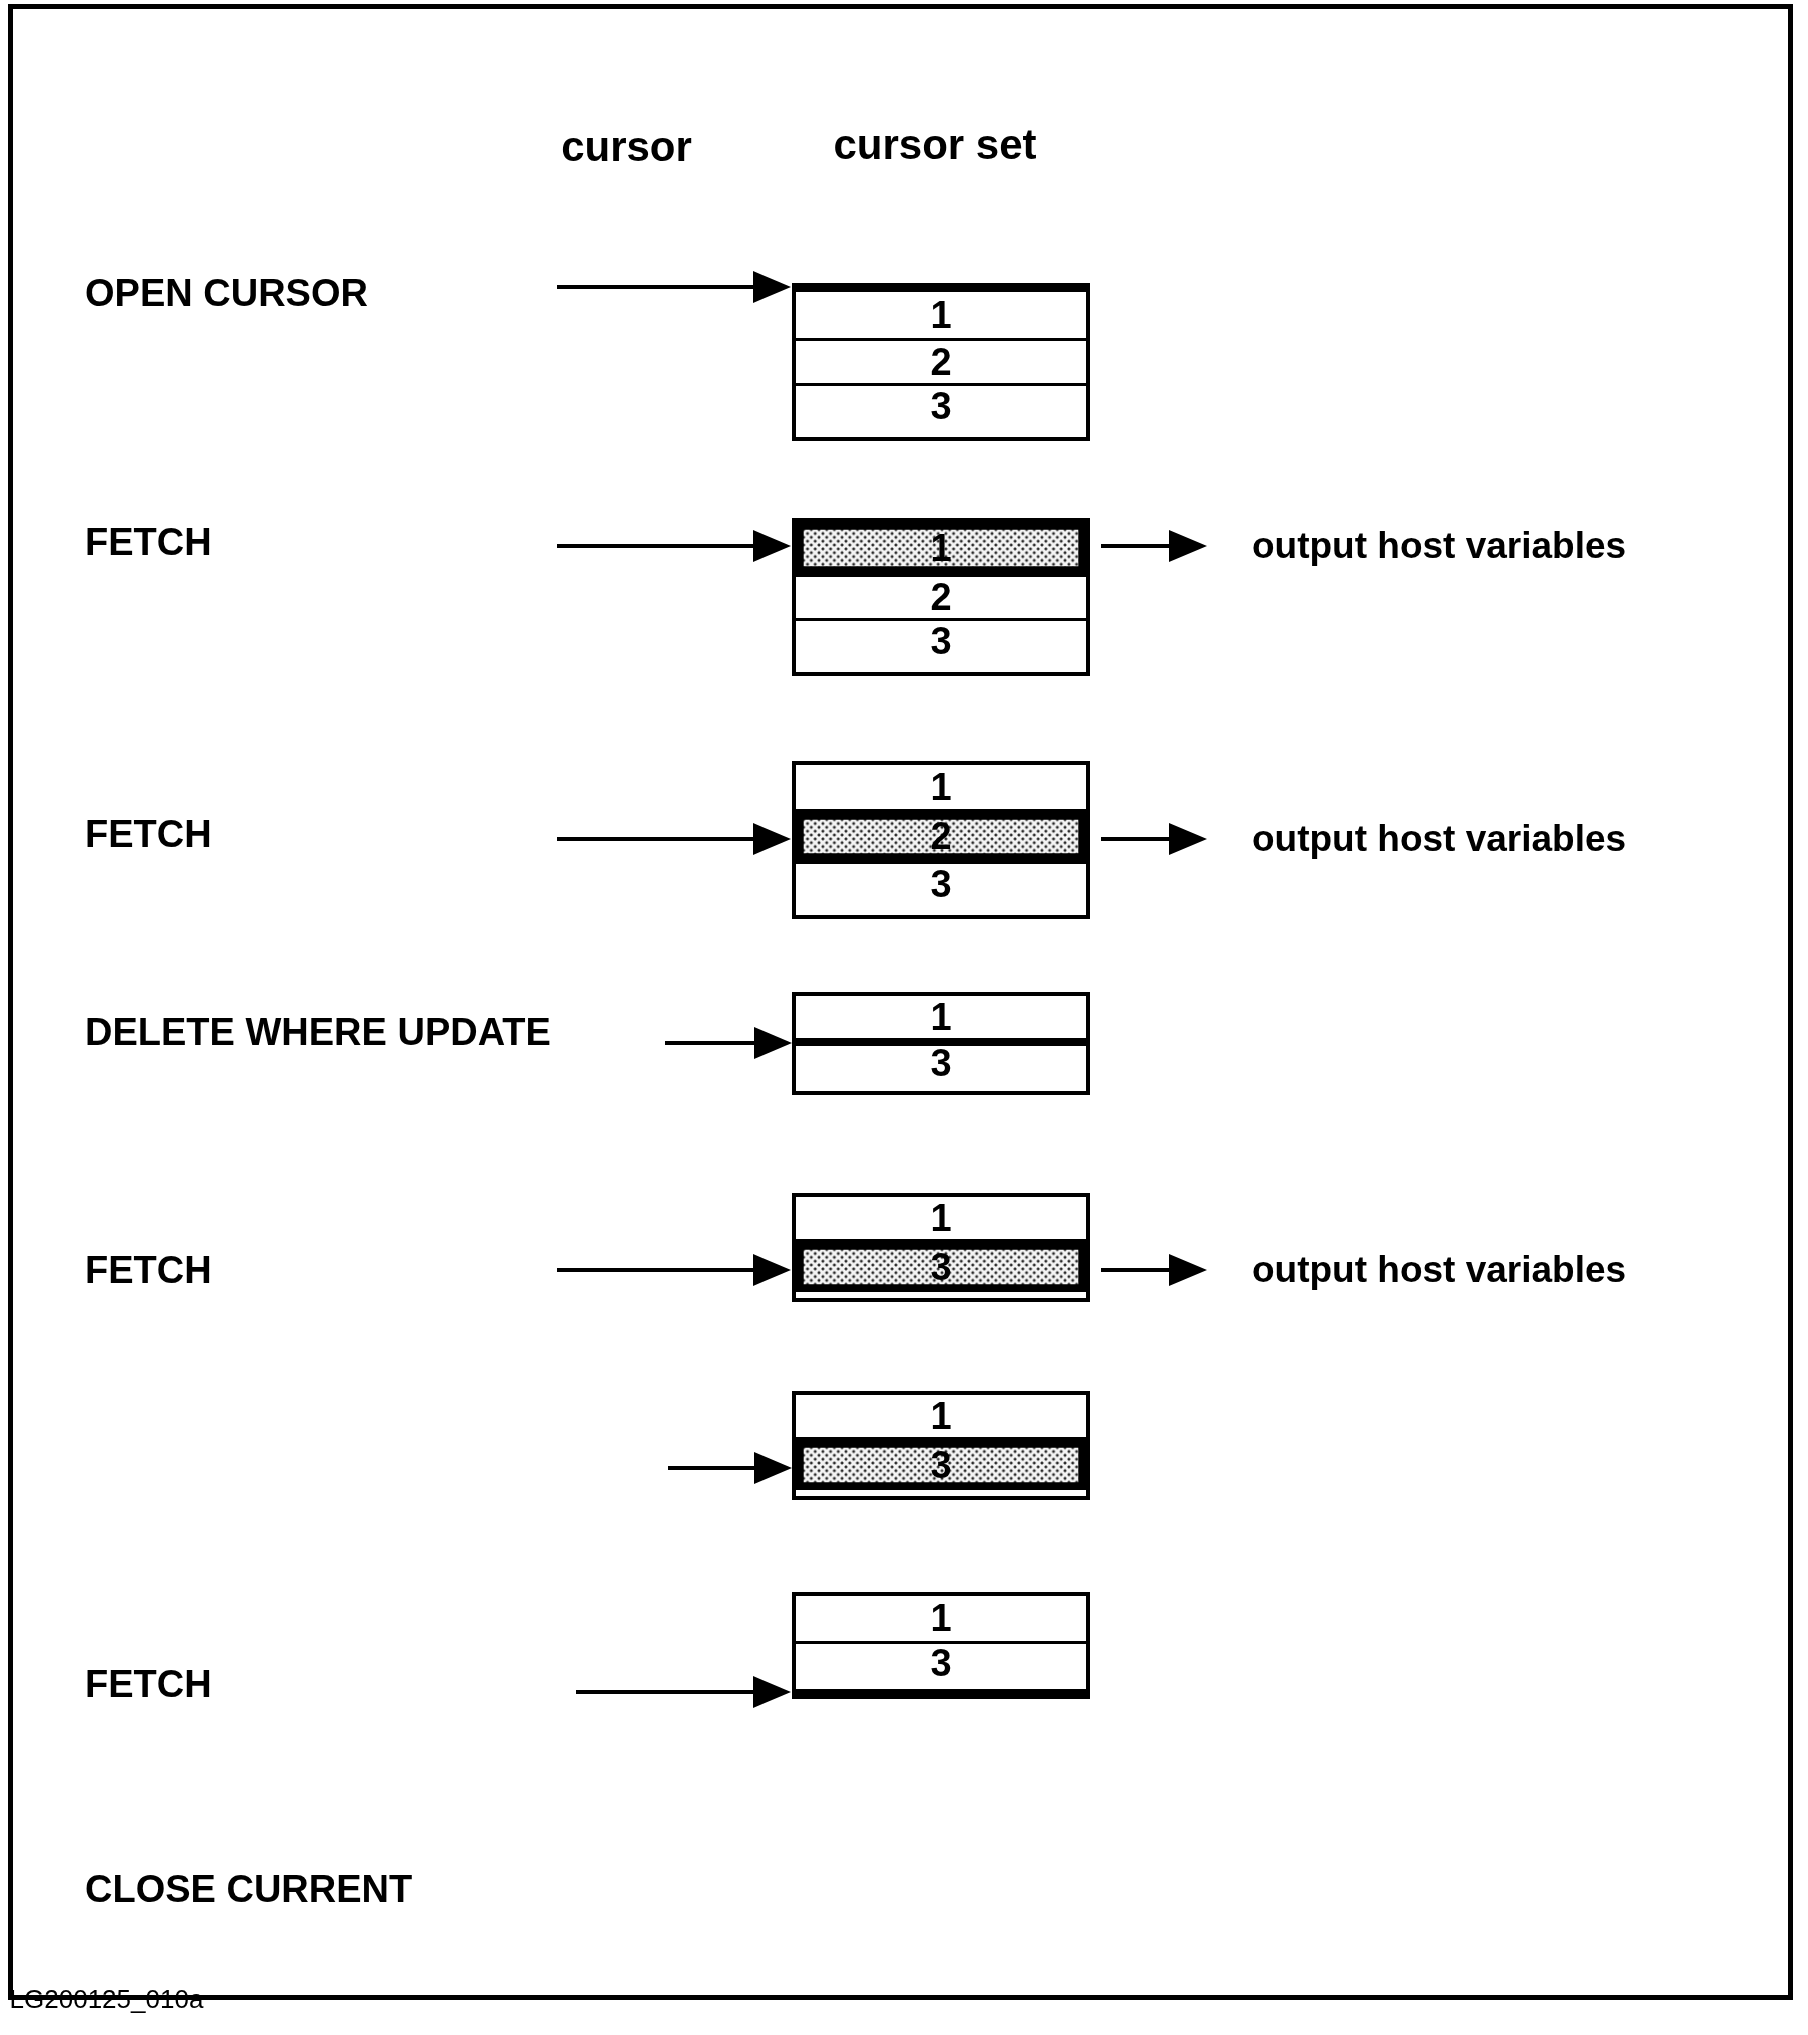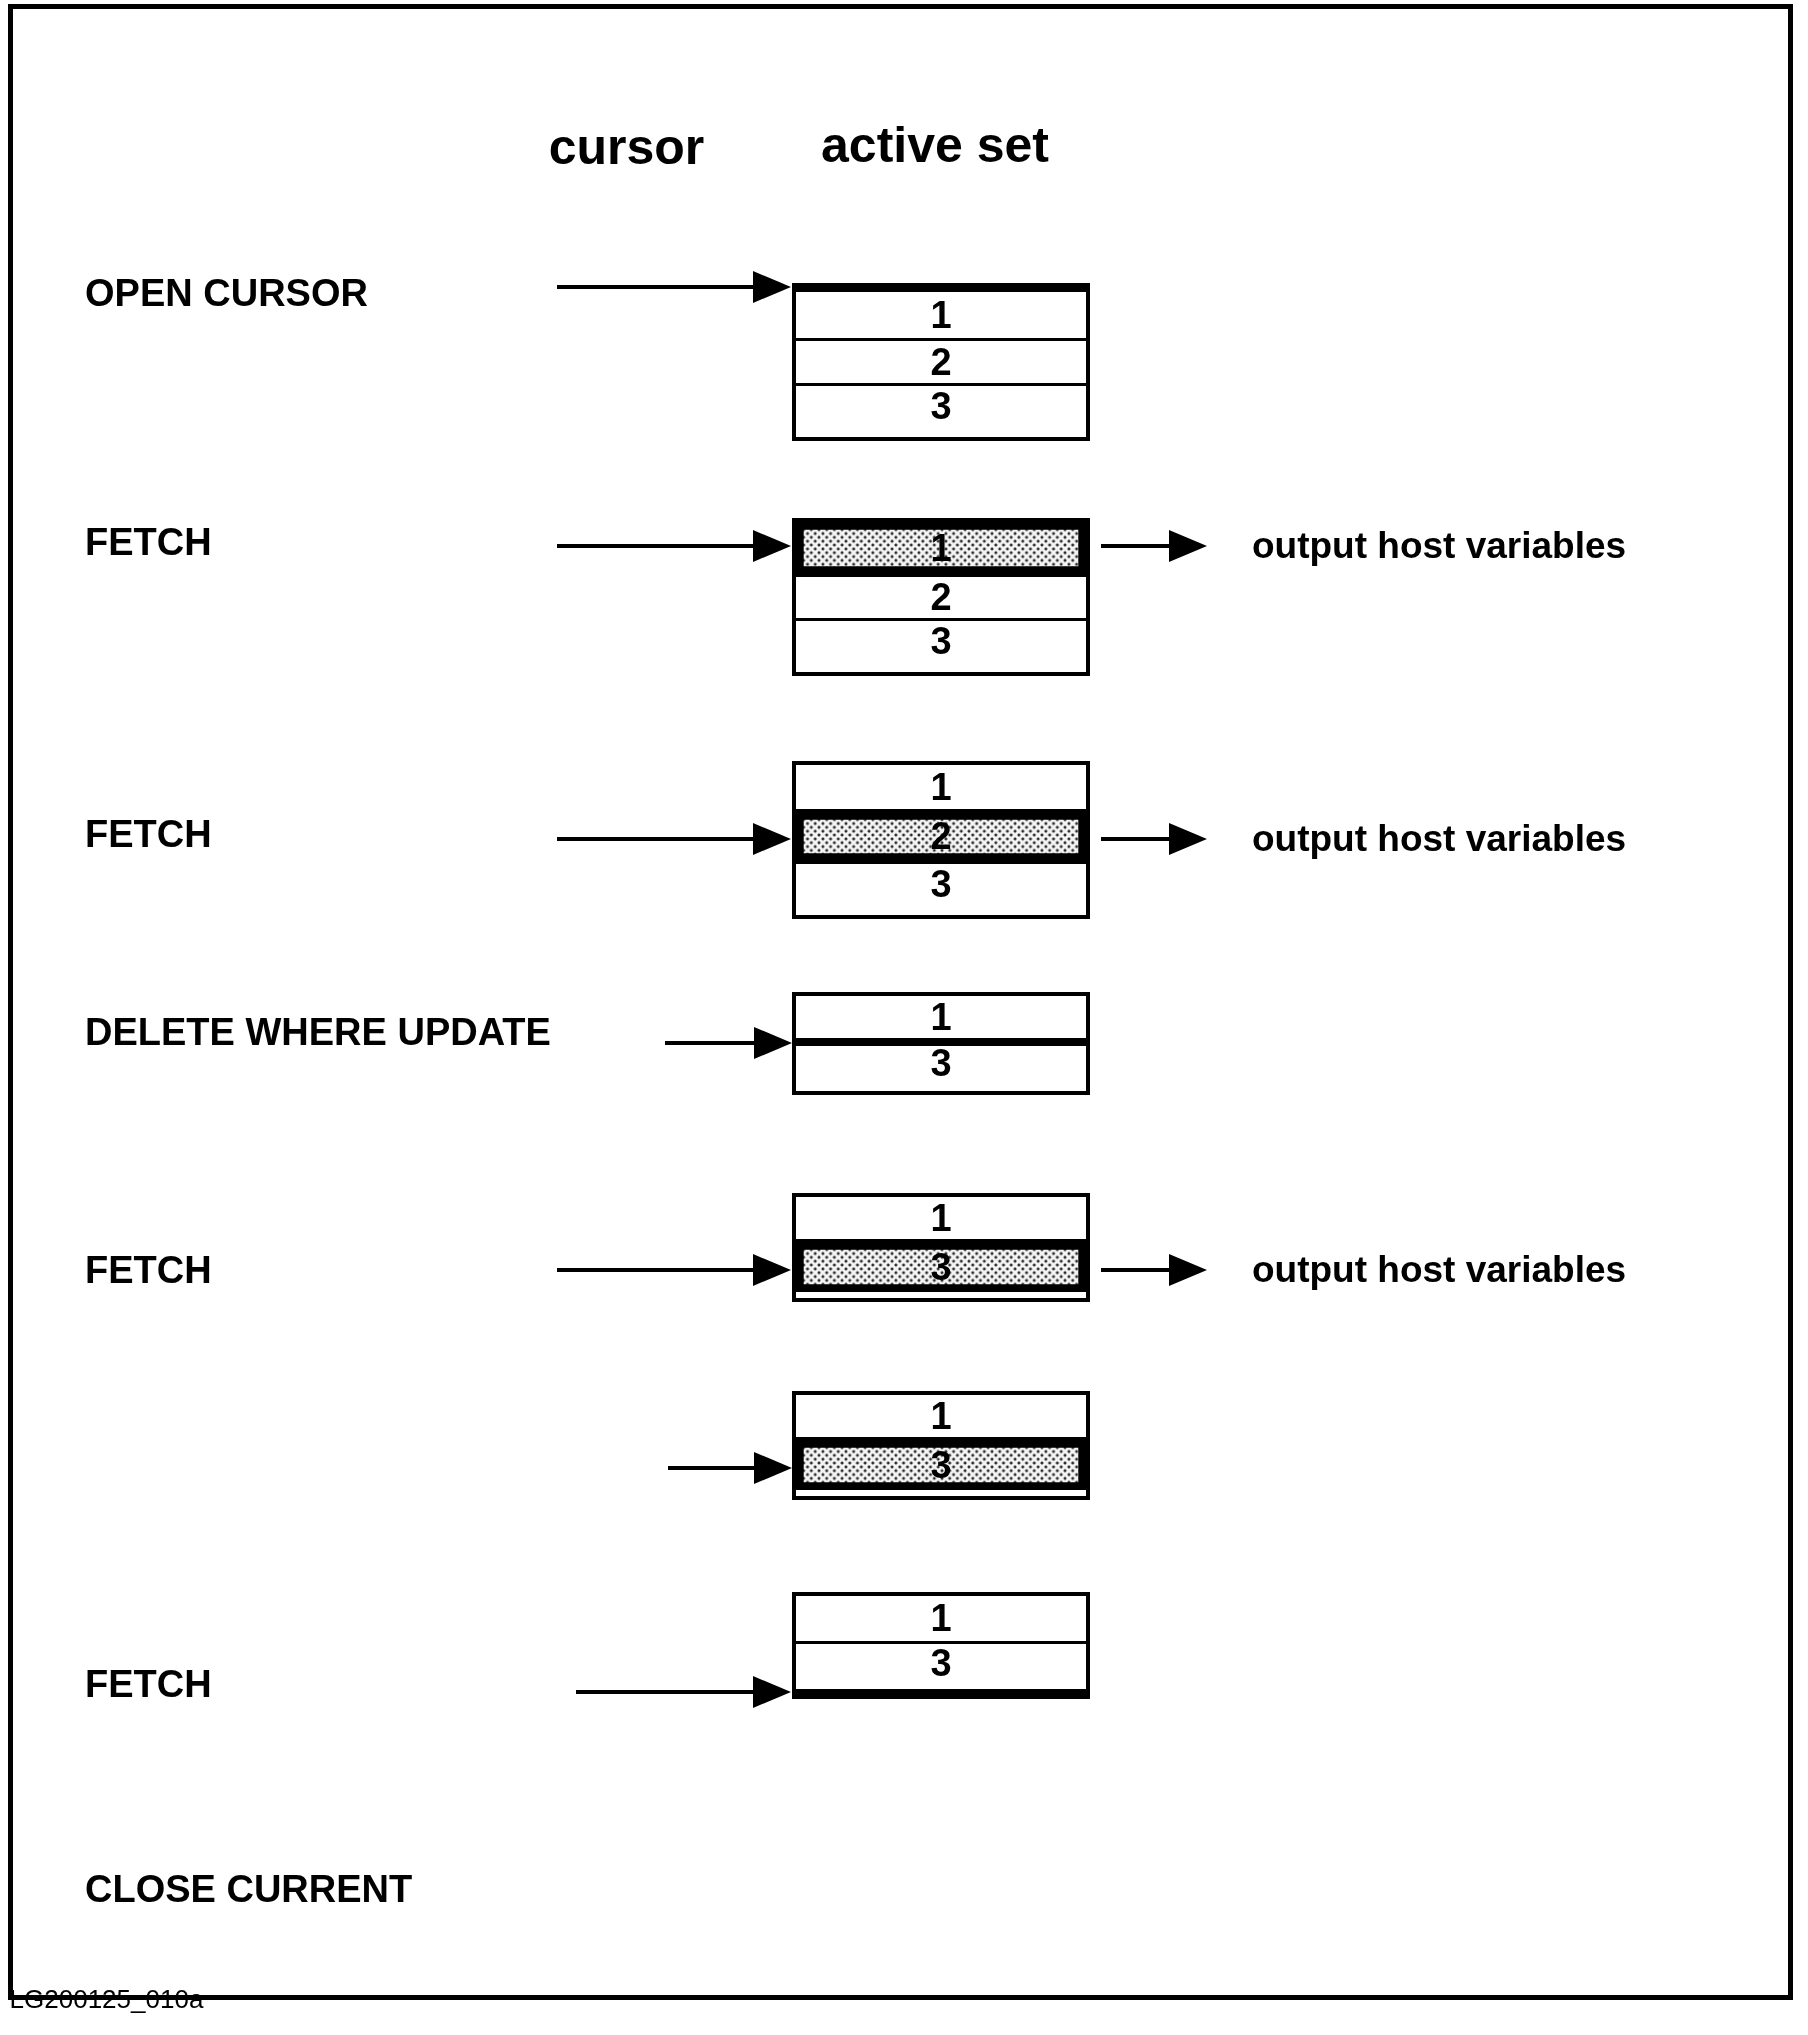--- a/index.html
+++ b/index.html
@@ -5,21 +5,21 @@
   html,body{margin:0;padding:0;background:#fff;}
   #canvas{
     position:relative;width:1808px;height:2036px;background:#fff;
     font-family:"Liberation Sans", sans-serif;color:#000;overflow:hidden;
   }
   .frame{
     position:absolute;left:7.7px;top:3.8px;width:1785px;height:1996px;
     border:5.8px solid #000;box-sizing:border-box;
   }
   .hdr{
-    position:absolute;font-weight:bold;font-size:50px;line-height:40px;text-align:center;
+    position:absolute;font-weight:bold;font-size:42px;line-height:40px;text-align:center;
   }
   .cmd{
     position:absolute;left:85px;font-weight:bold;font-size:38px;line-height:38px;white-space:nowrap;
   }
   .box{
     position:absolute;left:792px;width:298px;border:4.8px solid #000;background:#fff;box-sizing:border-box;
   }
   .row{
     position:relative;display:flex;align-items:center;justify-content:center;
     font-weight:bold;font-size:38px;box-sizing:border-box;
@@ -51,21 +51,21 @@
     position:absolute;left:9.6px;top:1984px;font-size:26px;line-height:31px;font-weight:400;
   }
 </style>
 </head>
 <body>
 
 <div id="canvas">
   <div class="frame"></div>
 
   <div class="hdr" style="left:540px;top:127px;width:173px">cursor</div>
-  <div class="hdr" style="left:815px;top:125px;width:240px">active set</div>
+  <div class="hdr" style="left:815px;top:125px;width:240px">cursor set</div>
 
   <div class="cmd" style="top:274px">OPEN CURSOR</div>
   <div class="arrow" style="left:557px;top:271px;width:234px">
     <span class="aline"></span>
     <span class="ahead"></span>
   </div>
   <div class="box" style="top:283px;height:158px;border-top-width:9.6px">
     <div class="row" style="height:46px">1</div>
     <div class="row" style="height:45px">2</div>
     <div class="row" style="height:44px">3</div>

